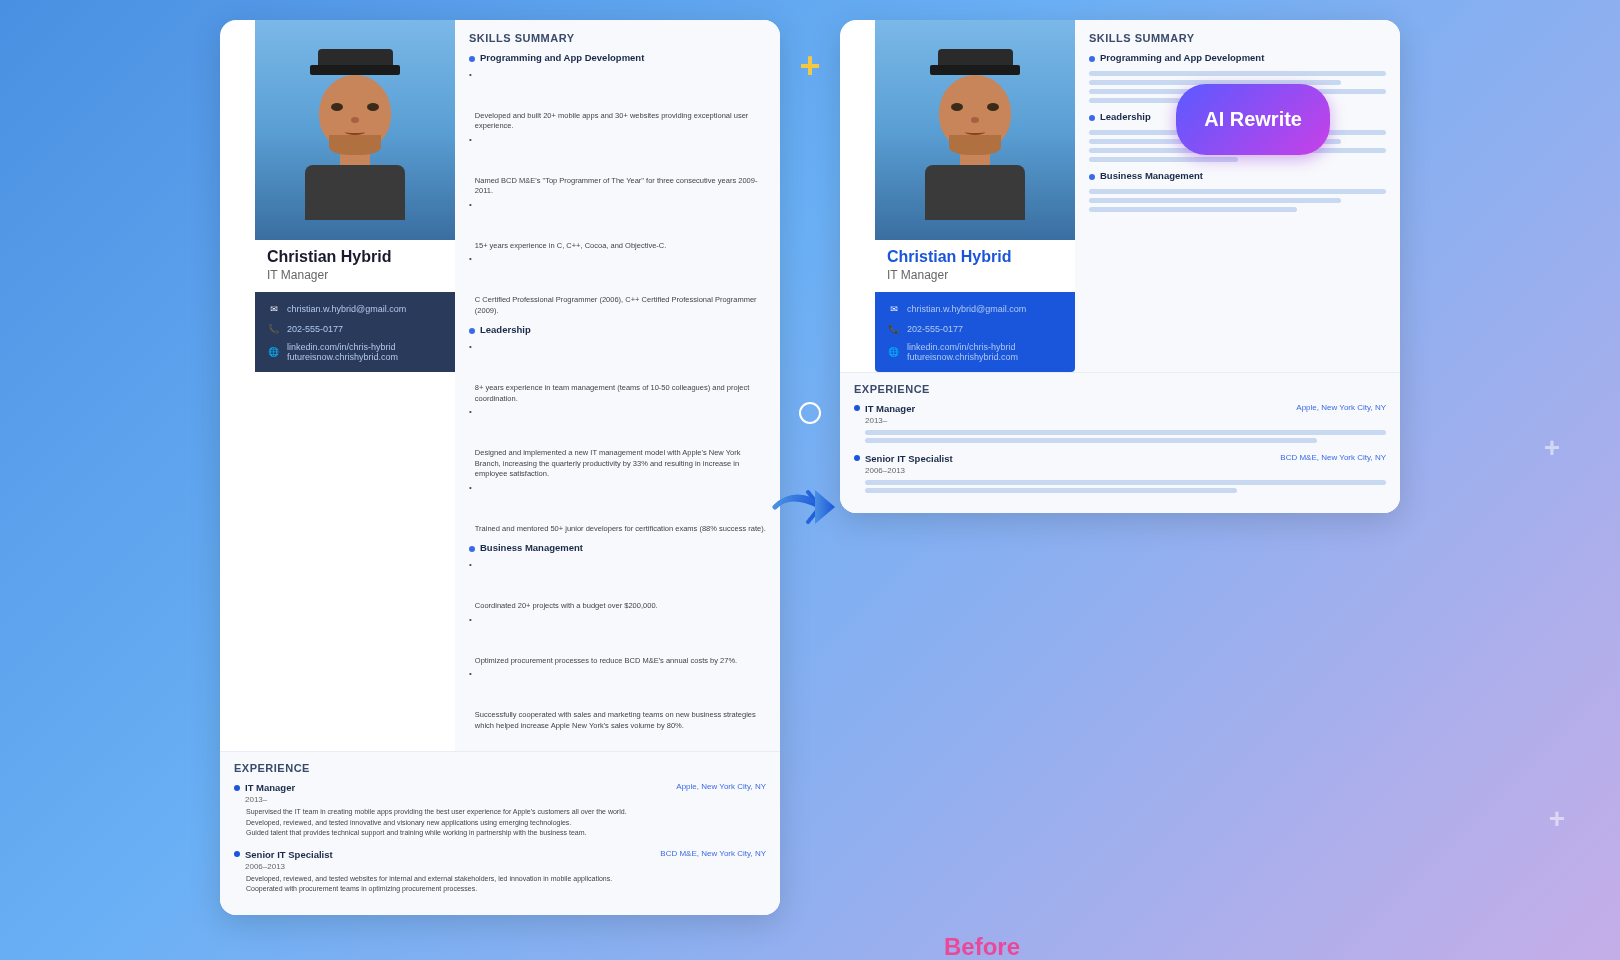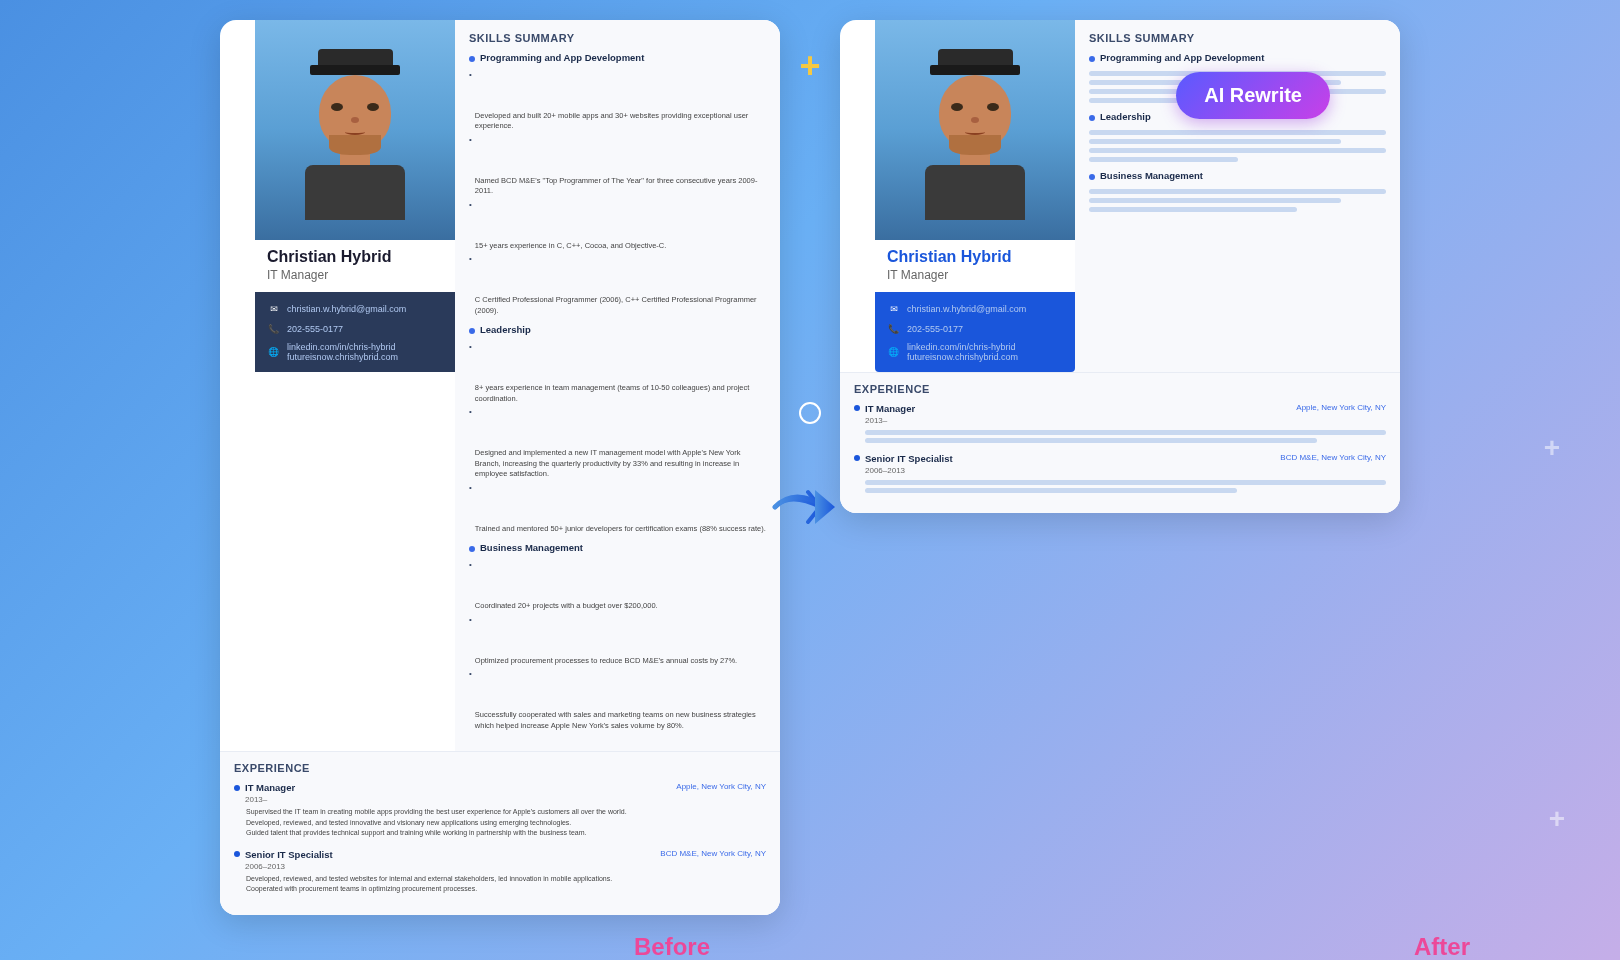--- a/index.html
+++ b/index.html
@@ -240,27 +240,27 @@
     .exp-bullet {
       font-size: 7px;
       color: #444;
       line-height: 1.5;
       margin-left: 12px;
     }
 
     
     .ai-badge {
       position: absolute;
-      top: 72px;
+      top: 84px;
       right: 290px;
       background: linear-gradient(135deg, #5a5aff 0%, #c840e8 100%);
       color: white;
       font-size: 20px;
       font-weight: bold;
-      padding: 12px 28px;
+      padding: 24px 28px;
       border-radius: 30px;
       white-space: nowrap;
       box-shadow: 0 4px 16px rgba(150, 50, 220, 0.4);
       z-index: 10;
     }
 
     
     .after-skills-line {
       height: 5px;
       background: #c8d8f0;
@@ -589,14 +589,13 @@
         <div class="after-skills-line short" style="margin-left:11px;"></div>
       </div>
     </div>
   </div>
 
 </div>
 
 <div class="label-row">
   <div class="label">Before</div>
   <div style="width:80px;"></div>
-  <div class="label">After</div>
 </div>
 
 </body></html>

